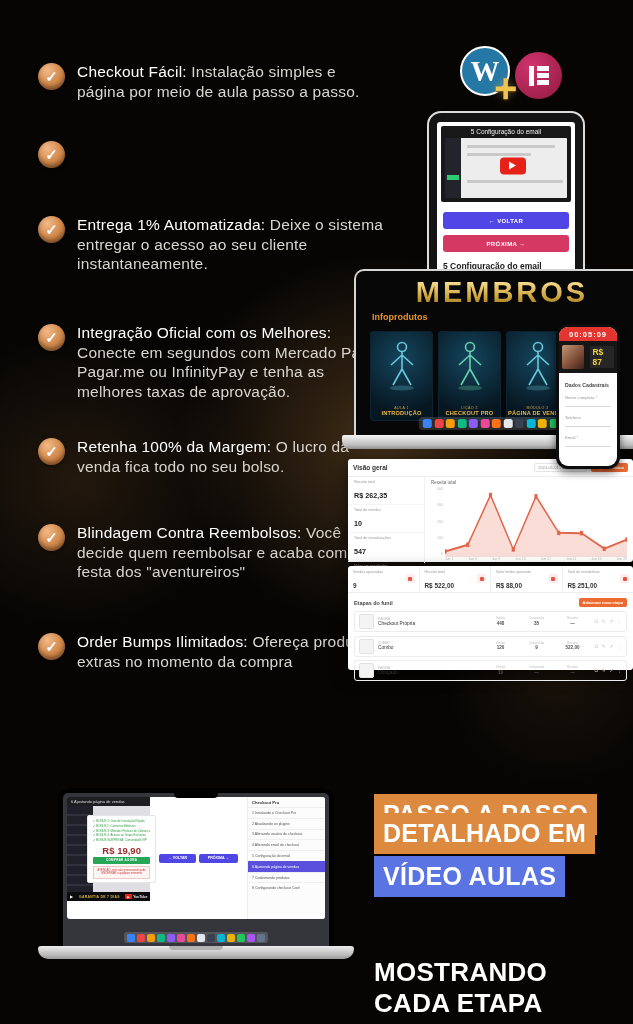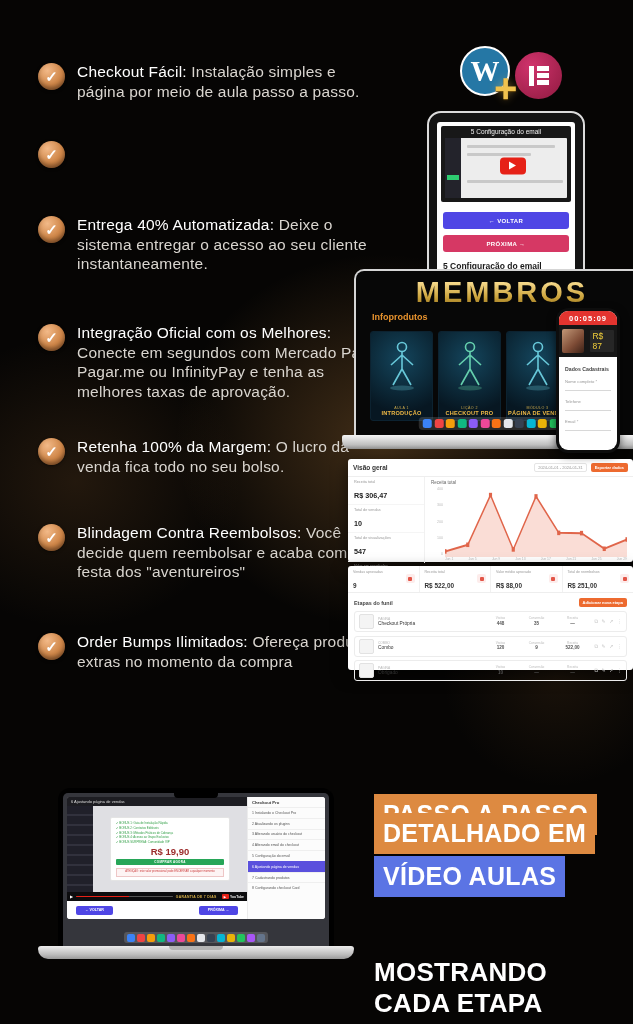--- a/index.html
+++ b/index.html
@@ -65,30 +65,30 @@
     padding-bottom:4px;box-sizing:border-box;border:1px solid #0c2230}
   .holo{position:absolute;top:7px;left:50%;transform:translateX(-50%)}
   .mtag{font-size:3.6px;color:#caa84b;letter-spacing:.4px;position:relative}
   .mlab{font-size:5.6px;font-weight:700;color:#efb945;letter-spacing:.2px;text-align:center;position:relative}
   .dock{position:absolute;left:50%;transform:translateX(-50%);bottom:5px;display:flex;gap:2.5px;
     background:rgba(255,255,255,.14);padding:2px 4px;border-radius:4px}
   .dock i{width:9px;height:9px;border-radius:2.5px;display:block}
   .m-base{position:absolute;left:342px;top:435px;width:312px;height:14px;
     background:linear-gradient(180deg,#f5f5f5,#bfbfbf 70%,#8f8f8f);border-radius:2px 2px 8px 8px;z-index:3}
   
-  .phone{position:absolute;left:556px;top:308px;width:64px;height:145px;background:#0d0d0d;border-radius:12px;
+  .phone{position:absolute;left:556px;top:324px;width:64px;height:145px;background:#0d0d0d;border-radius:12px;
     padding:3px;box-sizing:border-box;box-shadow:0 3px 8px rgba(0,0,0,.6);z-index:5}
   .p-screen{background:#fff;border-radius:9px;height:100%;overflow:hidden;display:flex;flex-direction:column;box-sizing:border-box}
   .p-timer{height:14px;background:#e3342f;color:#fff;font-size:7.5px;font-weight:700;display:flex;align-items:center;justify-content:center;letter-spacing:1px}
   .p-banner{height:32px;background:#161616;display:flex;align-items:center;gap:3px;padding:2px 3px;box-sizing:border-box}
   .p-img{width:26px;height:24px;border-radius:2px;background:linear-gradient(135deg,#c39878,#7d4b35 60%,#3c2218)}
   .p-lines{display:flex;flex-direction:column;gap:1.5px;flex:1}
   .p-lines i{height:2px;background:#d9c04a;opacity:.85;border-radius:1px;display:block}
   .p-lines i:nth-child(2){width:80%}.p-lines i:nth-child(3){width:60%}
-  .p-price{font-size:8.5px;font-weight:400;color:#f2cf3a;background:#262626;padding:1px 2px;border-radius:1px}
+  .p-price{font-size:8.5px;font-weight:700;color:#f2cf3a;background:#262626;padding:1px 2px;border-radius:1px}
   .p-form{padding:9px 6px 0;flex:1}
   .p-ft{font-size:5.2px;font-weight:700;color:#444;margin-bottom:7px}
   .p-field{font-size:4.2px;color:#999;border-bottom:1px solid #d8d8d8;padding-bottom:6px;margin-bottom:8px}
   
   .dash{position:absolute;left:348px;width:285px;background:#fff;border-radius:3px;
     box-shadow:0 5px 16px rgba(0,0,0,.55);box-sizing:border-box;z-index:2}
   .d1{top:459px;height:103px}
   .d2{top:566px;height:104px}
   .d-head{height:17px;border-bottom:1px solid #eee;display:flex;align-items:center;padding:0 5px;gap:4px}
   .d-title{font-size:6.5px;font-weight:700;color:#333;flex:1}
@@ -126,21 +126,21 @@
   .f-col i{font-size:3.2px;color:#bbb;font-style:normal}
   .f-val{font-size:4.6px;color:#555;font-weight:700}
   .f-acts{display:flex;gap:3.5px;color:#c8c8c8;font-size:5px;padding-left:2px}
   .f-acts i{font-style:normal}
   
   .c-screen{position:absolute;left:58px;top:788px;width:276px;height:158px;background:#000;
     border-radius:12px 12px 0 0;padding:5px 5px 0;box-sizing:border-box;z-index:2}
   .c-notch{position:absolute;top:5px;left:50%;transform:translateX(-50%);width:44px;height:5px;background:#000;border-radius:0 0 4px 4px;z-index:6}
   .c-desktop{background:#35363c;border-radius:5px 5px 0 0;height:100%;position:relative;overflow:hidden}
   .browser{position:absolute;left:4px;right:4px;top:4px;height:122px;background:#fff;border-radius:3px;display:flex;overflow:hidden}
-  .b-main{flex:1;display:flex;flex-direction:column;min-width:0}
+  .b-main{flex:1;display:flex;flex-direction:row;min-width:0}
   .b-video{height:104px;background:#101014;position:relative;display:flex;flex-direction:column}
   .bv-title{height:9px;background:#1d1d22;color:#ddd;font-size:4px;display:flex;align-items:center;padding:0 4px}
   .bv-body{flex:1;position:relative;background:#dfdfe3}
   .ed-side{position:absolute;left:0;top:0;bottom:0;width:26px;background:#20202a;
     background-image:repeating-linear-gradient(180deg,transparent 0 8px,#31313d 8px 10px)}
   .ed-canvas{position:absolute;left:26px;right:0;top:0;bottom:0;display:flex;align-items:center;justify-content:center}
   .ed-card{width:120px;background:#fff;border:1px solid #e4e4e4;border-radius:2px;padding:3px 5px;box-sizing:border-box}
   .bonus{font-size:2.9px;color:#2f9e44;line-height:1.6;white-space:nowrap;overflow:hidden}
   .ed-price{text-align:center;font-size:9.5px;font-weight:800;color:#9c2b2b;margin:2px 0 1.5px}
   .ed-buy{height:6.5px;background:#27a658;border-radius:1px;color:#fff;font-size:3px;font-weight:700;
@@ -181,21 +181,21 @@
 
   <div class="chk" style="top:62px">
     <span class="ck">✓</span>
     <p class="ct"><b>Checkout Fácil:</b> <span>Instalação simples e página por meio de aula passo a passo.</span></p>
   </div>
   <div class="chk" style="top:140px">
     <span class="ck">✓</span>
   </div>
   <div class="chk" style="top:215px">
     <span class="ck">✓</span>
-    <p class="ct"><b>Entrega 40% Automatizada:</b> <span>Deixe o sistema entregar o acesso ao seu cliente instantaneamente.</span></p>
+    <p class="ct"><b>Entrega 1% Automatizada:</b> <span>Deixe o sistema entregar o acesso ao seu cliente instantaneamente.</span></p>
   </div>
   <div class="chk" style="top:323px">
     <span class="ck">✓</span>
     <p class="ct"><b>Integração Oficial com os Melhores:</b> <span>Conecte em segundos com Mercado Pago, Pagar.me ou InfinityPay e tenha as melhores taxas de aprovação.</span></p>
   </div>
   <div class="chk" style="top:437px">
     <span class="ck">✓</span>
     <p class="ct"><b>Retenha 100% da Margem:</b> <span>O lucro da venda fica todo no seu bolso.</span></p>
   </div>
   <div class="chk" style="top:523px">
@@ -325,21 +325,21 @@
   </div>
 
   <div class="dash d1">
     <div class="d-head">
       <span class="d-title">Visão geral</span>
       <span class="d-range">2024-01-01 - 2024-01-31</span>
       <span class="d-btn">Exportar dados</span>
     </div>
     <div class="d-body">
       <div class="d-stats">
-        <div class="stat"><span class="sl">Receita total</span><span class="sv">R$ 306,47</span></div>
+        <div class="stat"><span class="sl">Receita total</span><span class="sv">R$ 262,35</span></div>
         <div class="stat"><span class="sl">Total de vendas</span><span class="sv">10</span></div>
         <div class="stat"><span class="sl">Total de visualizações</span><span class="sv">547</span></div>
         <div class="stat"><span class="sl">Valor em reembolso</span><span class="sv">R$ 0,00</span></div>
       </div>
       <div class="d-chart">
         <div class="d-ct">Receita total</div>
         <div class="d-cwrap">
           <div class="d-yax">
             <span>400</span>
               <span>300</span>

